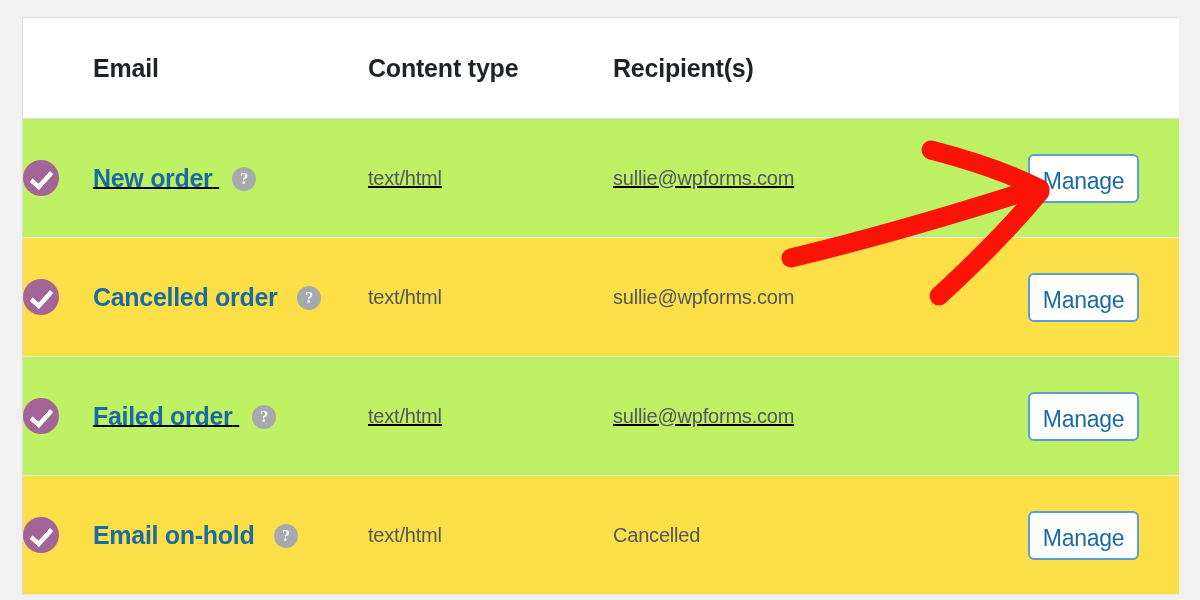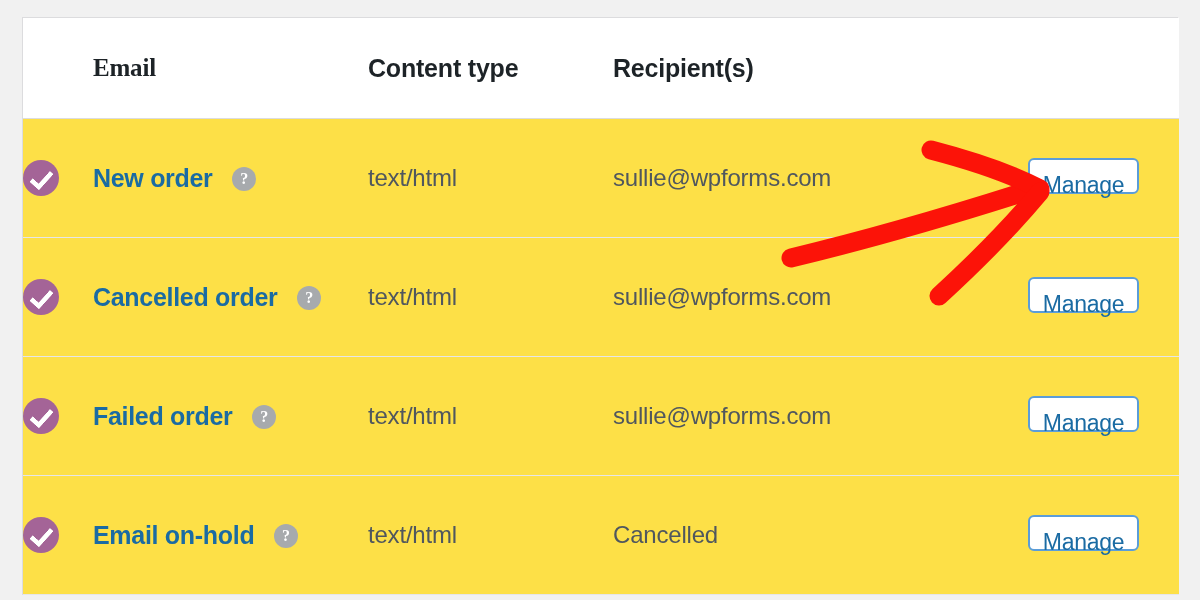--- a/index.html
+++ b/index.html
@@ -38,21 +38,21 @@
 
   table.emails th,
   table.emails td {
     padding: 0;
     text-align: left;
     vertical-align: middle;
   }
 
   
   .col-status  { width: 70px; }
-  .col-email   { width: 275px; font-family: Liberation Serif, serif; }
+  .col-email   { width: 275px; }
   .col-type    { width: 245px; }
   .col-recip   { width: 415px; }
   .col-action  { width: 151px; }
 
   
   thead tr {
     background: #ffffff;
   }
   thead th {
     height: 100px;
@@ -62,21 +62,22 @@
     border-bottom: 1px solid #dcdcde;
     letter-spacing: -0.2px;
   }
   thead th.col-status { border-bottom: 1px solid #dcdcde; }
 
   
   tbody tr {
     background: #fde047;
   }
   tbody tr.striped {
-    background: #fde047;
+    background: #bef264;
+    text-decoration: underline;
   }
   tbody td {
     height: 118px;
     border-bottom: 1px solid #e6e6e8;
     font-size: 24px;
     color: #3c434a;
   }
 
   
   .status-cell {
@@ -126,34 +127,34 @@
     font-size: 16px;
     font-weight: bold;
     line-height: 24px;
     text-align: center;
     margin-left: 13px;
     vertical-align: middle;
     font-family: "Liberation Serif", serif;
   }
 
   .type-cell, .recip-cell {
-    font-size: 24px;
+    font-size: 20px;
     color: #50575e;
     letter-spacing: -0.2px;
   }
 
   
   .action-cell {
     text-align: left;
   }
   .manage-btn {
     display: inline-block;
     box-sizing: border-box;
     width: 111px;
-    height: 36px;
+    height: 49px;
     line-height: 50px;
     text-align: center;
     background: #ffffff;
     border: 2px solid #5b9dd9;
     border-radius: 6px;
     color: #1a6ba3;
     font-size: 23px;
     font-family: "Liberation Sans", sans-serif;
     cursor: pointer;
     padding: 0;

